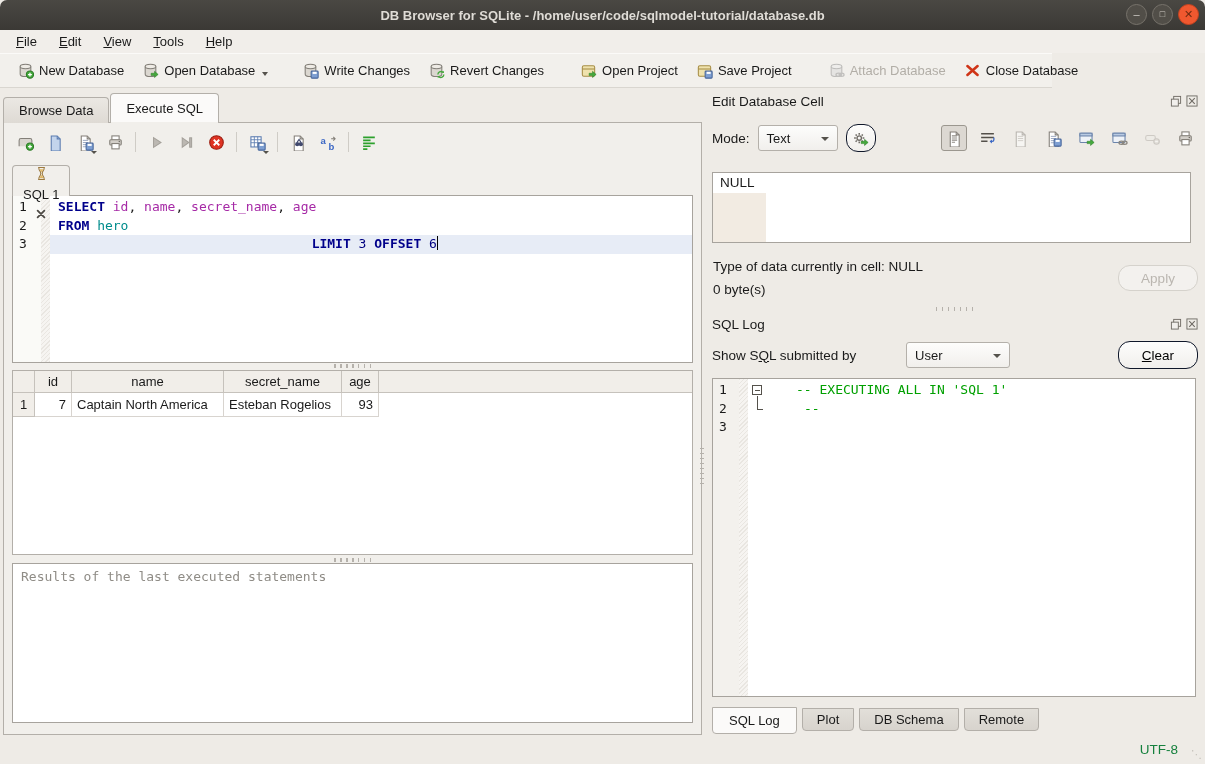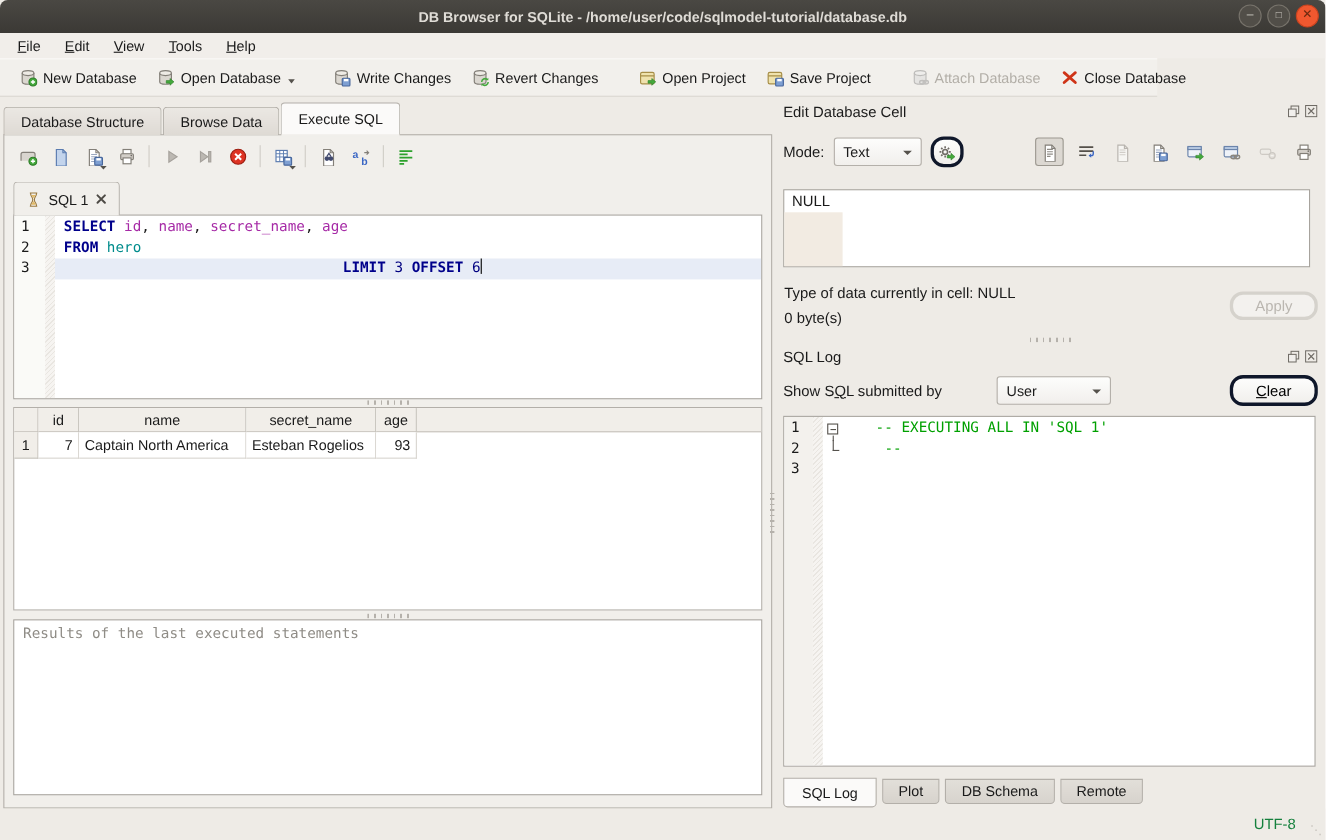--- a/index.html
+++ b/index.html
@@ -56,21 +56,21 @@
 
   
   .sqltools { position:absolute; left:8px; top:6px; display:flex; align-items:center; gap:4px; }
   .itbtn { width:26px; height:26px; display:flex; align-items:center; justify-content:center; position:relative; }
   .itbtn .ddc { position:absolute; right:1px; bottom:1px; width:0; height:0;
     border-left:3px solid transparent; border-right:3px solid transparent; border-top:3.5px solid #55524c; }
   .isep { width:1px; height:20px; background:#cfccc6; margin:0 3px; }
 
   
   .subtab { position:absolute; left:8px; top:42px; height:31px; padding:0 10px; background:#f1efeb;
-    border:1px solid #b3afa9; border-bottom:none; border-radius:4px 4px 0 0; display:flex; align-items:center; gap:6px; z-index:2; }
+    border:1px solid #b3afa9; border-bottom:none; border-radius:4px 4px 0 0; display:flex; align-items:center; gap:6px; z-index:2;flex-direction:column; }
 
   
   .editor { position:absolute; left:8px; top:72px; width:681px; height:168px; background:#fff;
     border:1px solid #a7a39d; display:flex; overflow:hidden; }
   .gutter { width:28px; background:#fafaf7; color:#1a1a1a; text-align:left;
     font-family:"DejaVu Sans Mono","Liberation Mono",monospace; font-size:13px; padding:2px 0 0 6px; }
   .gutter div { height:18.5px; line-height:18.5px; }
   .hatch { width:9px; background:repeating-linear-gradient(135deg,#e9e6e1 0 1px,#f6f4f1 1px 3px); }
   .codecol { flex:1; font-family:"DejaVu Sans Mono","Liberation Mono",monospace; font-size:13px; padding-top:2px; }
   .cline { height:18.5px; line-height:18.5px; padding-left:8px; white-space:pre; }
@@ -98,21 +98,21 @@
 
   
   .dockhdr { position:absolute; left:7px; right:7px; height:18px; display:flex; align-items:center; font-size:13.5px; }
   .dockbtns { margin-left:auto; display:flex; gap:4px; }
   .modebar { position:absolute; left:7px; top:35px; right:7px; height:30px; display:flex; align-items:center; }
   .lbl { font-size:13.5px; }
   .qcombo { height:26px; background:linear-gradient(#fdfdfc,#f1efec); border:1px solid #b4b0aa; border-radius:3px;
     display:flex; align-items:center; padding:0 8px; position:relative; }
   .qcombo .arr { position:absolute; right:8px; top:11px; width:0; height:0;
     border-left:4px solid transparent; border-right:4px solid transparent; border-top:4.5px solid #55524c; }
-  .qbtn { background:linear-gradient(#fdfdfc,#f1efec); border:3px solid #0f172a; border-radius:12px;
+  .qbtn { background:linear-gradient(#fdfdfc,#f1efec); border:1px solid #0f172a; border-radius:12px;
     display:flex; align-items:center; justify-content:center;text-align:right; }
   .qbtn.disabled { background:#f3f1ee; border-color:#d5d2cc; color:#bab6b0; }
   .cellicons { display:flex; align-items:center; gap:7px; margin-left:auto; }
   .flatbtn { width:26px; height:26px; display:flex; align-items:center; justify-content:center; border-radius:3px; }
   .flatbtn.pressed { border:1px solid #9b978f; background:#dcd8d2; }
   .celledit { position:absolute; left:7px; top:84px; width:479px; height:71px; background:#fff; border:1px solid #a7a39d; }
   .celledit .nulltxt { position:absolute; left:7px; top:2px; font-size:13.5px; }
   .celledit .beige { position:absolute; left:0; top:20px; bottom:0; width:53px; background:#f2ebe2; }
   .typeline { position:absolute; left:8px; font-size:13.5px; }
   .applybtn { position:absolute; right:7px; top:177px; width:80px; height:26px; font-size:13.5px; }
@@ -256,21 +256,20 @@
           <svg viewBox="0 0 16 16" width="17" height="17">
             <path d="M3.2 3.8l9.6 8.4M12.8 3.8L3.2 12.2" stroke="#cf3417" stroke-width="2.4" stroke-linecap="round"></path>
           </svg>
         </span>
       <span>Close Database</span>
     </div>
   </div>
 
   <div class="leftpane">
     <div class="maintabs">
-      <div class="mtab"><span>Database Structure</span></div>
       <div class="mtab"><span>Browse Data</span></div>
       <div class="mtab active"><span>Execute SQL</span></div>
     </div>
 
     <div class="lframe">
 
       <div class="sqltools">
         <div class="itbtn">
             <span>
               <svg viewBox="0 0 16 16" width="17" height="17">

